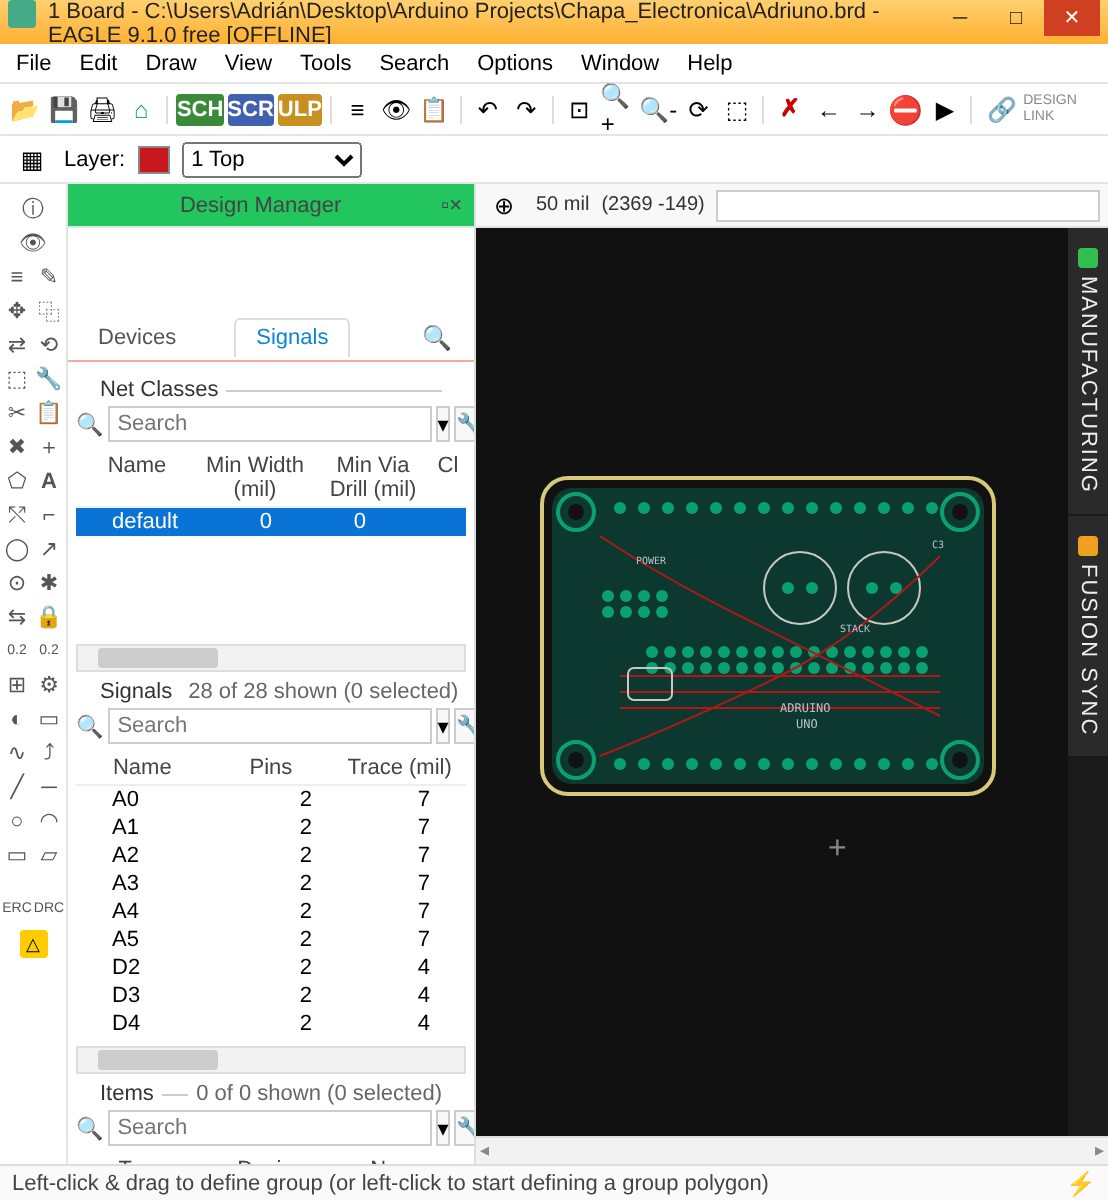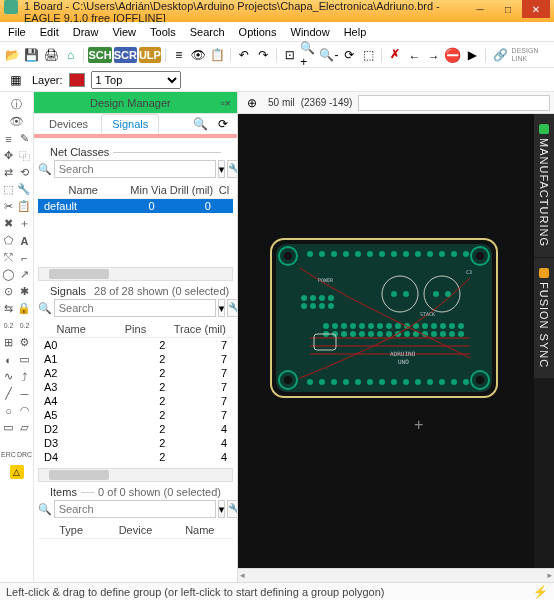--- a/index.html
+++ b/index.html
@@ -24,33 +24,33 @@
 .content { flex: 1; display: flex; min-height: 0; }
 .lefttools { width: 34px; background: #fff; border-right: 1px solid #e4e4e4; display: flex; flex-direction: column; align-items: center; padding-top: 4px; gap: 0; overflow: hidden; }
 .lt-row { display: flex; gap: 0; }
 .lt { width: 16px; height: 17px; display: flex; align-items: center; justify-content: center; cursor: pointer; font-size: 11px; color: #555; }
 .lt.single { width: 32px; }
 .lt.warn { background: #ffcc00; color: #000; border-radius: 2px; width: 14px; height: 14px; font-size: 9px; }
 .dm { width: 204px; background: #fff; border-right: 1px solid #ddd; display: flex; flex-direction: column; }
 .dm-header { height: 22px; background: #22c55e; display: flex; align-items: center; padding: 0 6px; font-size: 11px; color: #444; border-bottom: 1px solid #e2e2e2; }
 .dm-header .t { flex: 1; text-align: center; }
 .dm-header .x { cursor: pointer; }
-.dm-tabs { display: flex; align-items: center; height: 24px; border-bottom: 4px solid #fca5a5; padding: 0 4px; gap: 2px; }
+.dm-tabs { display: flex; align-items: center; height: 24px; border-bottom: 1px solid #fca5a5; padding: 0 4px; gap: 18px; margin-top: 43px; }
 .dm-tab { padding: 3px 10px; cursor: pointer; border: 1px solid transparent; border-radius: 3px 3px 0 0; color: #555; }
 .dm-tab.active { color: #0a84d6; border-color: #ddd; border-bottom-color: #fff; background: #fff; }
 .dm-body { flex: 1; overflow: auto; padding: 4px 4px; }
 .section-head { display: flex; align-items: center; font-size: 10px; color: #333; margin: 4px 12px 2px; gap: 4px; }
 .section-head .line { flex: 1; height: 1px; background: #ccc; }
 .section-head .count { color: #666; white-space: nowrap; }
 .searchrow { display: flex; gap: 2px; margin: 2px 0 4px; align-items: center; }
 .searchrow input { flex: 1; height: 18px; padding: 0 14px 0 4px; border: 1px solid #ccc; }
 .searchrow .sbtn { width: 18px; height: 18px; border: 1px solid #ccc; display: flex; align-items: center; justify-content: center; cursor: pointer; background: #f8f8f8; }
 .hdr-row { display: flex; font-size: 10px; color: #444; border-bottom: 1px solid #eee; padding: 2px 2px; gap: 2px; }
 .hdr-row .c { flex: 1; text-align: center; }
-.data-row { display: flex; font-size: 10px; padding: 1px 6px; gap: 2px; }
+.data-row { display: flex; font-size: 10px; padding: 1px 18px; gap: 18px; }
 .data-row .c { flex: 1; text-align: right; }
 .data-row .c:first-child { text-align: left; }
 .data-row.sel { background: #0a74d6; color: #fff; }
 .hscroll { height: 14px; background: #f2f2f2; border: 1px solid #ddd; margin: 4px 0; position: relative; }
 .hscroll .thumb { position: absolute; left: 10px; top: 1px; width: 60px; height: 10px; background: #ccc; border-radius: 2px; }
 .canvas-wrap { flex: 1; display: flex; flex-direction: column; background: #fff; min-width: 0; }
 .coordbar { height: 22px; background: #f8f8f8; display: flex; align-items: center; padding: 0 4px; gap: 6px; border-bottom: 1px solid #e2e2e2; }
 .coordbar .coords { font-size: 10px; color: #333; white-space: nowrap; }
 .coordbar input.cmd { flex: 1; height: 16px; border: 1px solid #ccc; padding: 0 4px; }
 .canvas-area { flex: 1; display: flex; min-height: 0; }
@@ -252,20 +252,21 @@
         <span class="line"></span>
       </div>
       <div class="searchrow">
         <span>🔍</span>
         <input placeholder="Search" style="">
         <div class="sbtn">▾</div>
         <div class="sbtn">🔧</div>
       </div>
       <div class="hdr-row">
         <div class="c">Name</div>
+        <div class="c">Min Width (mil)</div>
         <div class="c">Min Via Drill (mil)</div>
         <div class="c" style="flex:0 0 14px">Cl</div>
       </div>
       <div class="data-row sel">
         <div class="c">default</div>
         <div class="c">0</div>
         <div class="c">0</div>
         <div class="c" style="flex:0 0 14px"></div>
       </div>
       <div style="height:50px"></div>

